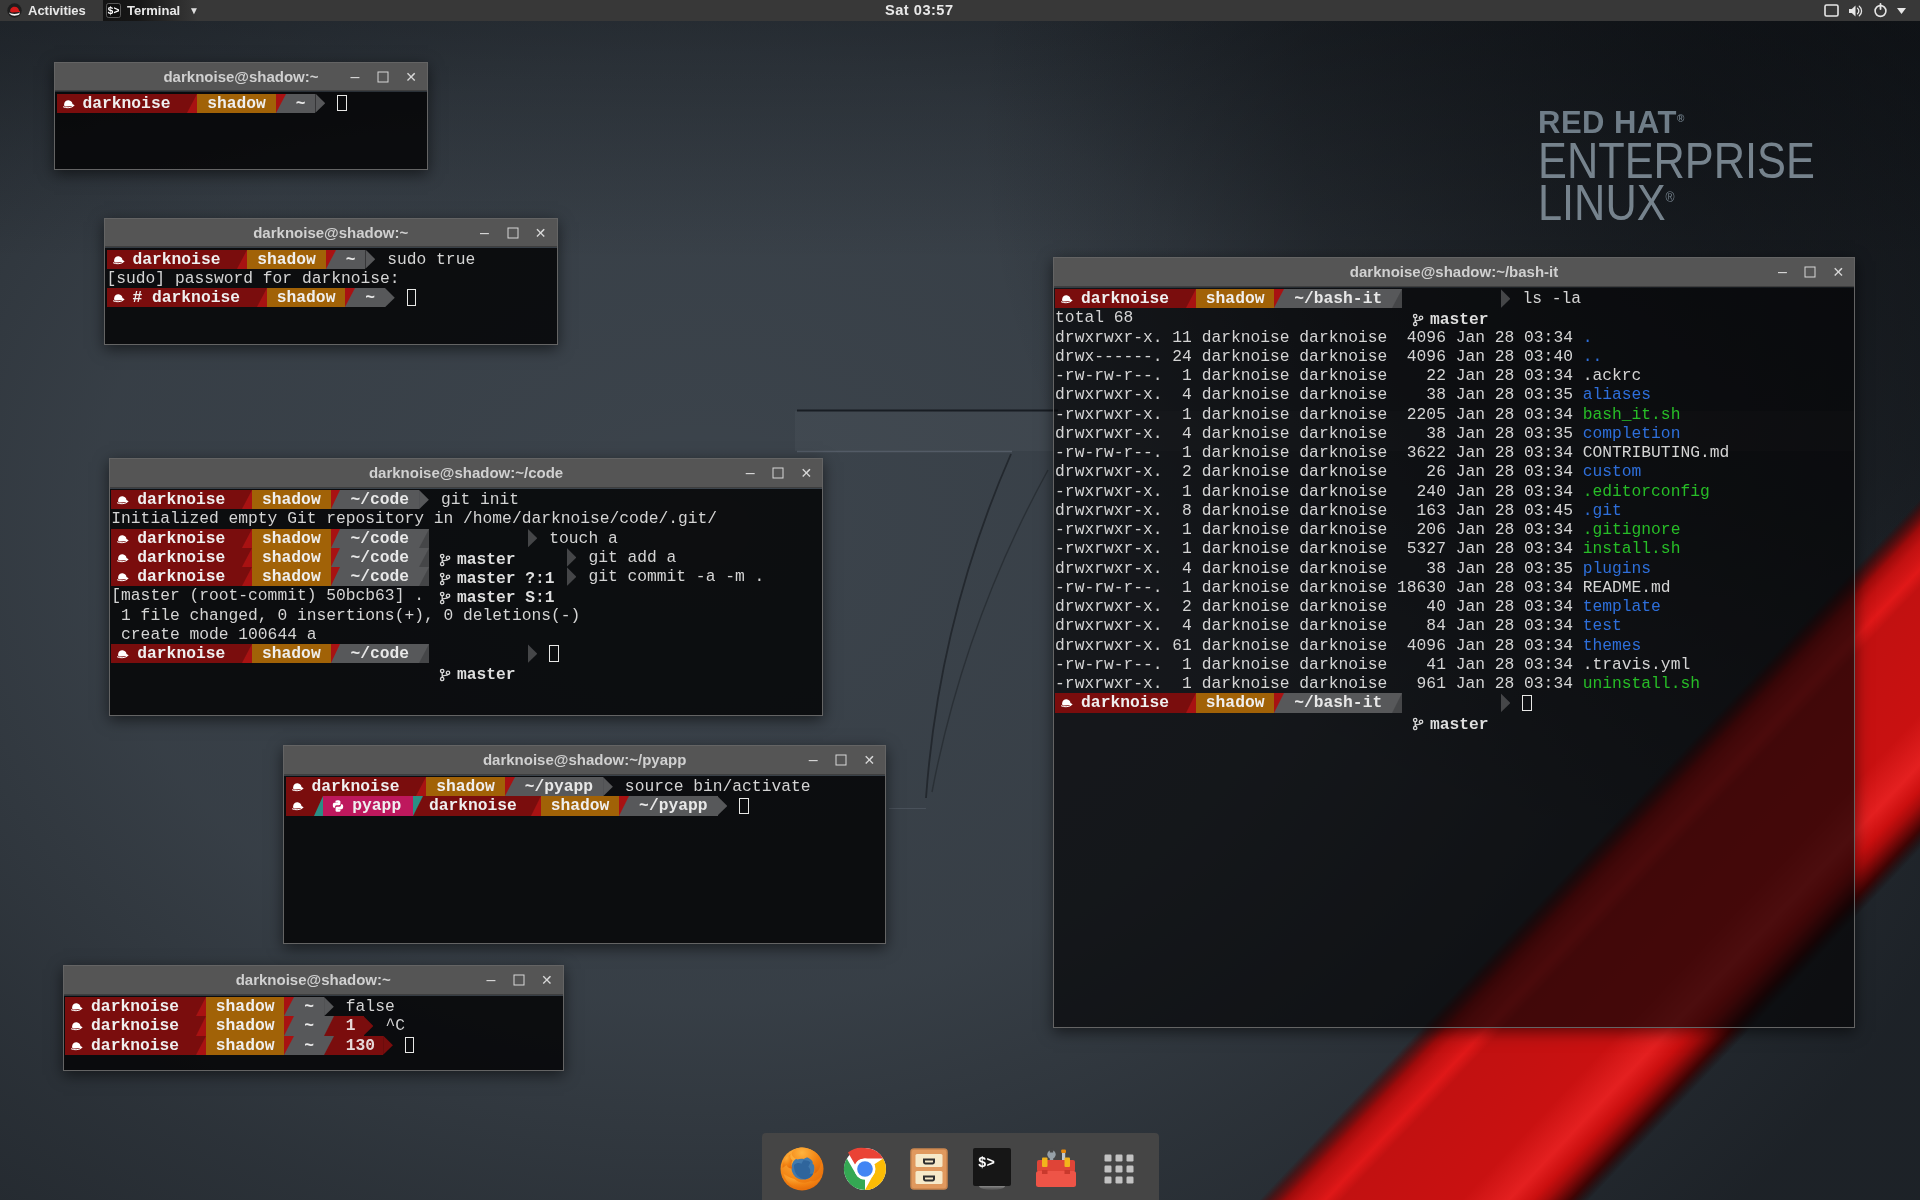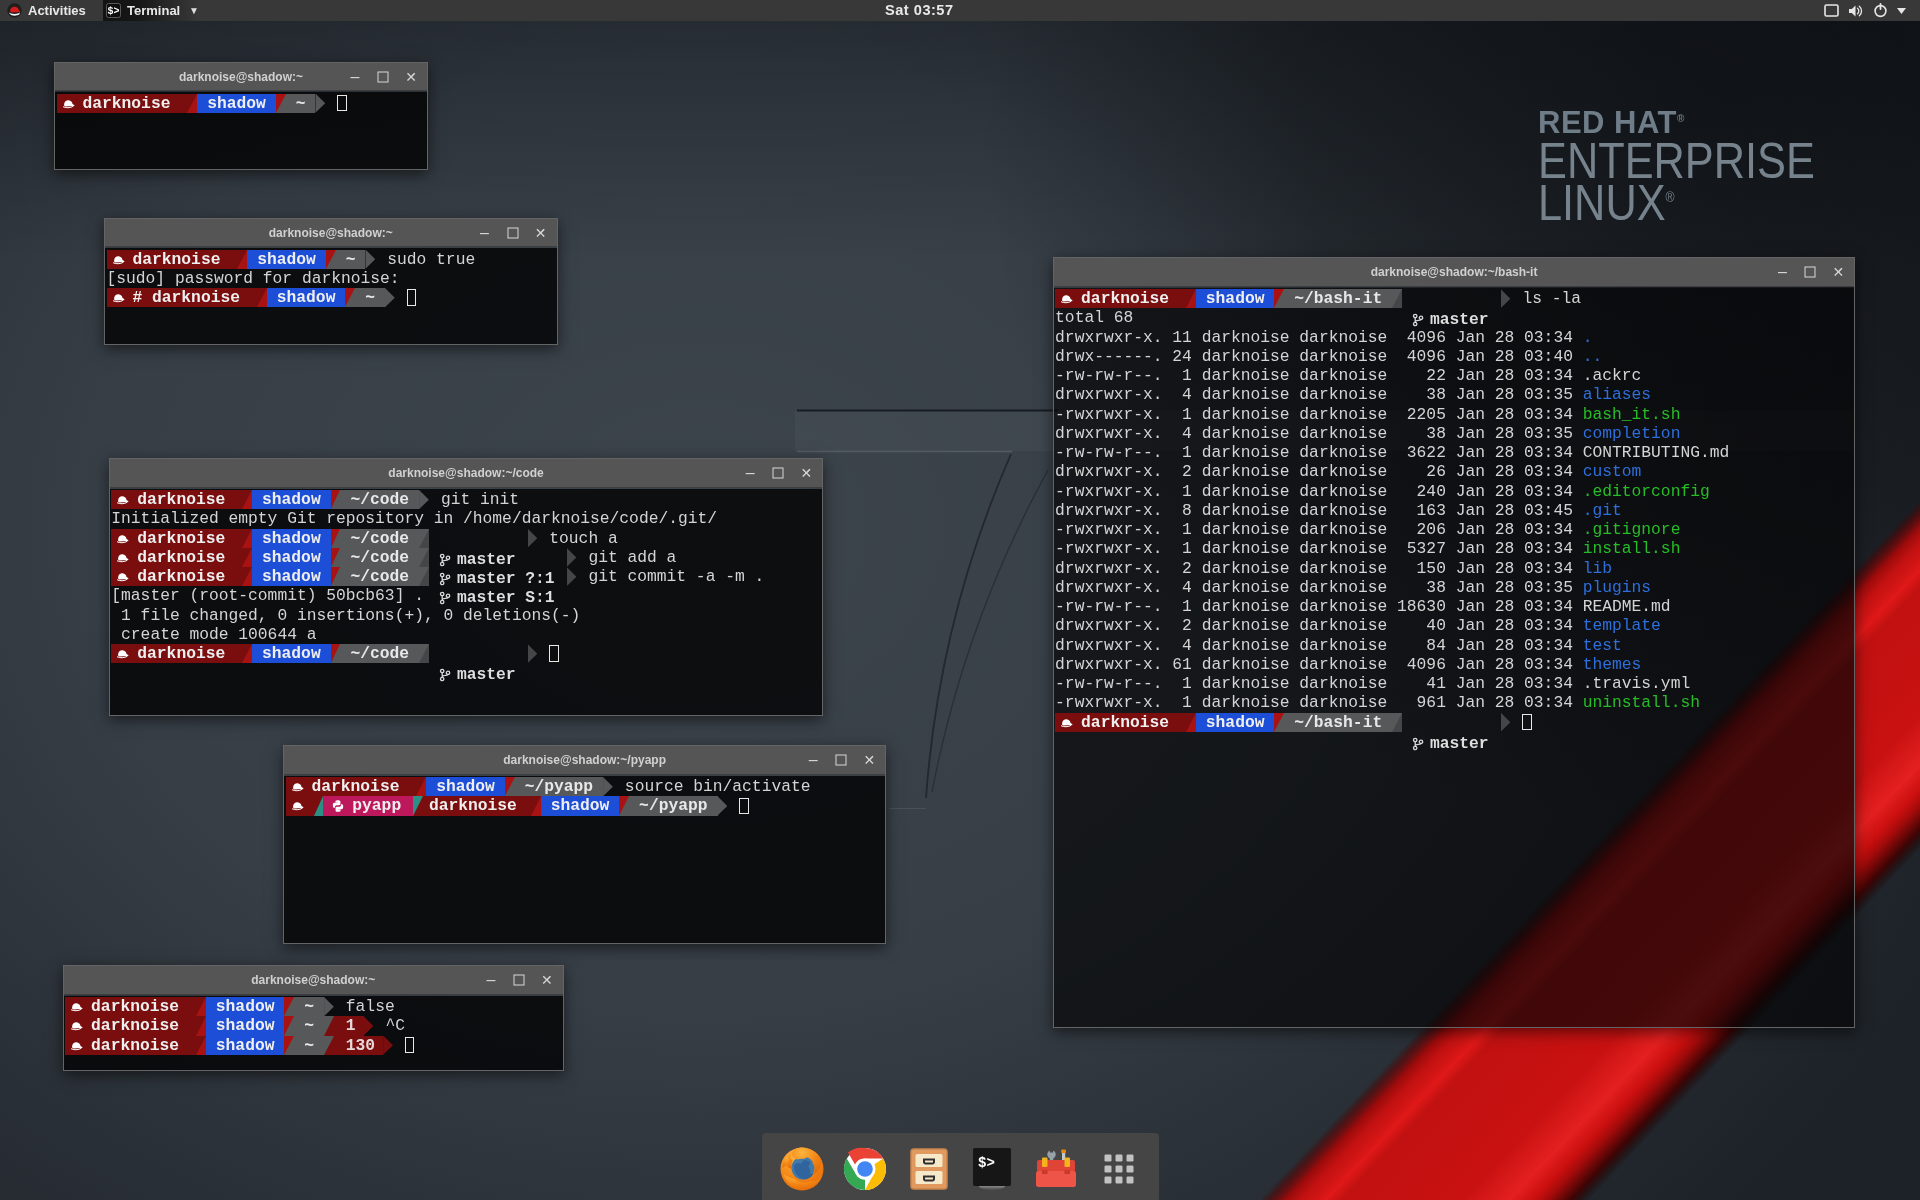--- a/index.html
+++ b/index.html
@@ -21,34 +21,34 @@
   #topbar .appgrad { position:absolute; left:103px; top:0; width:95px; height:21px;
        background:linear-gradient(to right, #131313 0%, #161616 35%, rgba(22,22,22,0) 100%); }
   #topbar .appname { position:absolute; left:127px; top:0; line-height:21px; font-weight:bold; }
   #topbar .appcaret { position:absolute; left:189px; top:0; line-height:21px; font-size:10px; color:#dedede; }
   #topbar .clock { position:absolute; left:885px; top:0; line-height:21px; font-weight:bold; font-size:14.6px; letter-spacing:0.5px; }
   #topbar .sysicons { position:absolute; right:14px; top:0; height:21px; display:flex; align-items:center; gap:9px; }
 
   
   .win { position:absolute; border:1px solid #646464; box-shadow:0 4px 14px rgba(0,0,0,0.55); }
   .tb { height:28.5px; background:#555555; position:relative; border-bottom:1px solid #3e3e3e; }
-  .tb .t { display:block; text-align:center; line-height:28px; font-weight:bold; font-size:12px; color:#d0d0d0; }
+  .tb .t { display:block; text-align:center; line-height:28px; font-weight:bold; font-size:15px; color:#d0d0d0; }
   .tb .b { position:absolute; top:0; height:28px; width:28px; color:#d8d8d8; text-align:center; line-height:28px; }
   .tb .bmin { right:58px; }  .tb .bmax { right:30px; color:transparent; }  .tb .bclo { right:2px; font-size:14px; }
   .tb .bmax::after { content:''; position:absolute; width:9px; height:9px; border:1.7px solid #d8d8d8; left:50%; top:50%; transform:translate(-50%,-50%); }
   .term { position:absolute; left:0; top:29.5px; right:0; bottom:0; background:rgba(5,5,6,0.85);
           font-family:"Liberation Mono",monospace; font-size:16.3px; color:#d4d4d4;
           padding:1.5px 0 0 1.5px; overflow:hidden; }
   .ln { height:19.25px; line-height:19.25px; white-space:pre; }
 
   
   .pl { display:flex; height:19.25px; align-items:stretch; }
   .sg { white-space:pre; font-weight:bold; color:#efefef; line-height:19.25px; }
   .cu { background:#7a0d0d; }
-  .ch { background:#1d4ed8; }
+  .ch { background:#a16207; }
   .cp { background:#57585a; color:#e8e8e8; }
   .cb { background:#454648; color:#dedede; }
   .cv { background:#be185d; }
   .ce { background:#7a0d0d; color:#e6d8d8; }
   .sl { width:9.8px; flex:none; }
   .s-uh { background:linear-gradient(to bottom right, #7a0d0d 47%, #a81212 53%); }
   .s-hp { background:linear-gradient(to bottom right, #a81212 47%, #57585a 53%); }
   .s-pb { background:linear-gradient(to bottom right, #57585a 47%, #454648 53%); }
   .s-pe { background:linear-gradient(to bottom right, #57585a 47%, #7a0d0d 53%); }
   .s-uv { background:linear-gradient(to bottom right, #7a0d0d 47%, #2a8f85 53%); }
@@ -432,21 +432,20 @@
       <div class="ln">-rw-rw-r--.  1 darknoise darknoise    22 Jan 28 03:34 .ackrc</div>
       <div class="ln">drwxrwxr-x.  4 darknoise darknoise    38 Jan 28 03:35 <span class="fd">aliases</span></div>
       <div class="ln">-rwxrwxr-x.  1 darknoise darknoise  2205 Jan 28 03:34 <span class="fx">bash_it.sh</span></div>
       <div class="ln">drwxrwxr-x.  4 darknoise darknoise    38 Jan 28 03:35 <span class="fd">completion</span></div>
       <div class="ln">-rw-rw-r--.  1 darknoise darknoise  3622 Jan 28 03:34 CONTRIBUTING.md</div>
       <div class="ln">drwxrwxr-x.  2 darknoise darknoise    26 Jan 28 03:34 <span class="fd">custom</span></div>
       <div class="ln">-rwxrwxr-x.  1 darknoise darknoise   240 Jan 28 03:34 <span class="fx">.editorconfig</span></div>
       <div class="ln">drwxrwxr-x.  8 darknoise darknoise   163 Jan 28 03:45 <span class="fd">.git</span></div>
       <div class="ln">-rwxrwxr-x.  1 darknoise darknoise   206 Jan 28 03:34 <span class="fx">.gitignore</span></div>
       <div class="ln">-rwxrwxr-x.  1 darknoise darknoise  5327 Jan 28 03:34 <span class="fx">install.sh</span></div>
-      <div class="ln">drwxrwxr-x.  2 darknoise darknoise   150 Jan 28 03:34 <span class="fd">lib</span></div>
       <div class="ln">drwxrwxr-x.  4 darknoise darknoise    38 Jan 28 03:35 <span class="fd">plugins</span></div>
       <div class="ln">-rw-rw-r--.  1 darknoise darknoise 18630 Jan 28 03:34 README.md</div>
       <div class="ln">drwxrwxr-x.  2 darknoise darknoise    40 Jan 28 03:34 <span class="fd">template</span></div>
       <div class="ln">drwxrwxr-x.  4 darknoise darknoise    84 Jan 28 03:34 <span class="fd">test</span></div>
       <div class="ln">drwxrwxr-x. 61 darknoise darknoise  4096 Jan 28 03:34 <span class="fd">themes</span></div>
       <div class="ln">-rw-rw-r--.  1 darknoise darknoise    41 Jan 28 03:34 .travis.yml</div>
       <div class="ln">-rwxrwxr-x.  1 darknoise darknoise   961 Jan 28 03:34 <span class="fx">uninstall.sh</span></div>
       <div class="pl">
           <span class="sg cu useg"><svg width="13" height="13" viewBox="0 0 13 13">
               <path d="M2.1 7.3C2.4 4.7 4.3 3.1 6.6 3.3c2.2.2 3.7 1.7 3.9 3.6l1.7 1c.5.35.1 1-.55 1.05l-8.2.45C2.4 9.5 1.95 8.5 2.1 7.3z" fill="#fff"></path>

